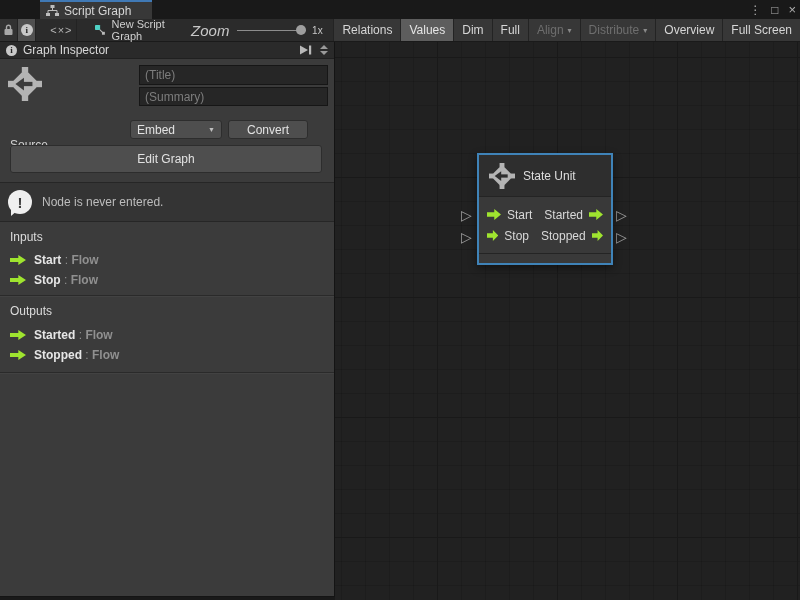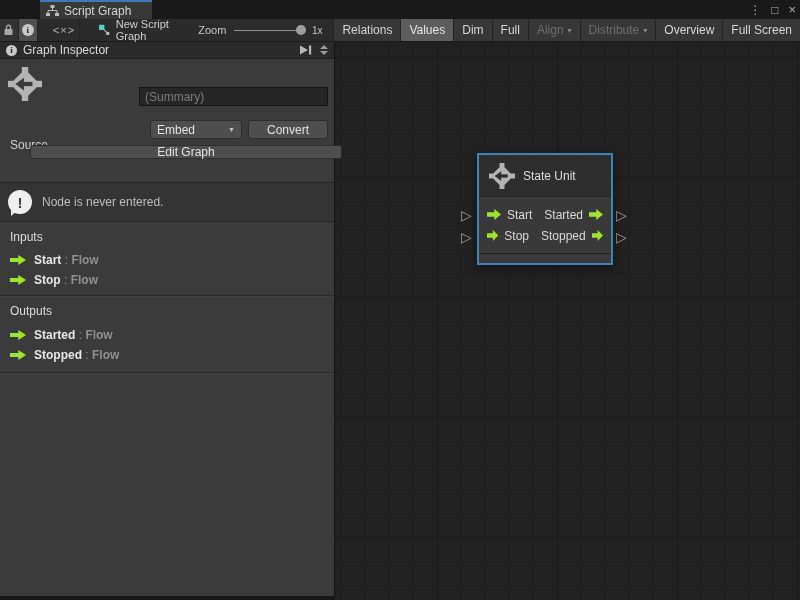--- a/index.html
+++ b/index.html
@@ -23,21 +23,21 @@
     position:absolute; left:0; top:19px; width:800px; height:23px; background:#2b2b2b;
     border-bottom:1px solid #1a1a1a; display:flex; align-items:stretch;
   }
   .tb-cell { display:flex; align-items:center; justify-content:center; border-right:1px solid #232323; }
   .tb-btn-sm { width:24px; background:#323232; }
   .tb-btn-sm.active { background:#505050; }
   .code-glyph { color:#b5b5b5; font-size:11px; letter-spacing:1px; }
   .tb-gap { width:14px; border-right:none; }
   .tb-sep { width:1px; background:#232323; }
   .newgraph { display:flex; align-items:center; gap:6px; padding:0 10px 0 8px; color:#cfcfcf; font-size:11px; border-right:none; }
-  .zoomlbl { color:#c8c8c8; font-size:11px; margin-left:6px; display:flex; align-items:center; }
+  .zoomlbl { color:#c8c8c8; font-size:15px; margin-left:6px; display:flex; align-items:center;font-style:italic; }
   .slider { position:relative; width:92px; margin:0 6px 0 8px; display:flex; align-items:center; }
   .slider .track { width:100%; height:1px; background:#8d8d8d; }
   .slider .handle { position:absolute; right:0; top:50%; margin-top:-5px; width:10px; height:10px; border-radius:50%; background:#9e9e9e; }
   .zoomlevel { color:#c8c8c8; font-size:10px; margin-right:10px; display:flex; align-items:center; }
   .tb-btn { padding:0 8px; background:#373737; border-left:1px solid #232323; color:#d6d6d6; font-size:12px; display:flex; align-items:center; gap:4px; white-space:nowrap; }
   .tb-btn.active { background:#5d5d5d; color:#e5e5e5; }
   .tb-btn.disabled { color:#6e6e6e; }
   .tb-btn .caret { font-size:8px; color:#8a8a8a; }
   
   .graph {
@@ -87,21 +87,21 @@
   .big-icon { position:absolute; left:8px; top:24px; }
   .ifield {
     position:absolute; left:139px; width:189px; height:20px; background:#262626;
     border:1px solid #161616; color:#bdbdbd; font-size:12px; padding:0 5px; outline:none;
     font-family:"Liberation Sans",sans-serif;
   }
   .ifield::placeholder { color:#7d7d7d; opacity:1; }
   .lbl { position:absolute; color:#d0d0d0; font-size:12px; }
   .ubtn {
     position:absolute; background:#4e4e4e; border:1px solid #2d2d2d; border-radius:3px;
-    color:#e2e2e2; font-size:12px; display:flex; align-items:center; justify-content:center;margin-left:20px;
+    color:#e2e2e2; font-size:12px; display:flex; align-items:center; justify-content:center;
   }
   .dropdown { justify-content:space-between; padding:0 6px; }
   .dropdown .caret { font-size:7px; color:#c0c0c0; }
   .warnbox {
     position:absolute; left:0; top:140px; width:100%; height:40px; background:#343434;
     border-top:1px solid #262626; border-bottom:1px solid #262626;
     display:flex; align-items:center; gap:10px; padding:0 8px; color:#bdbdbd; font-size:12px;
   }
   .warn-icon { position:relative; width:24px; height:24px; flex:0 0 auto; }
   .warn-icon .bubble {
@@ -269,31 +269,32 @@
         <rect x="13" y="0" width="6" height="5"></rect>
           <rect x="13" y="27" width="6" height="5"></rect>
         <rect x="0" y="13" width="5" height="6"></rect>
           <rect x="27" y="13" width="5" height="6"></rect>
       </g>
       <g fill="#3b3b3b">
         <rect x="14" y="14" width="9" height="4"></rect>
         <polygon points="7,16 15,10 15,22"></polygon>
       </g>
     </svg>
+    <input class="ifield" style="top: 23px;" placeholder="(Title)">
     <input class="ifield" style="top: 45px; height: 19px;" placeholder="(Summary)">
 
     <span class="lbl" style="left:10px; top:96px;">Source</span>
     <div class="ubtn dropdown" style="left:130px; top:78px; width:92px; height:19px;">
       <span>Embed</span>
       <span class="caret">▼</span>
     </div>
     <div class="ubtn" style="left:228px; top:78px; width:80px; height:19px;">
       <span>Convert</span>
     </div>
-    <div class="ubtn" style="left:10px; top:103px; width:312px; height:14px;">
+    <div class="ubtn" style="left:10px; top:103px; width:312px; height:28px;">
       <span>Edit Graph</span>
     </div>
 
     <div class="warnbox">
       <span class="warn-icon">
         <span class="bubble">!</span>
         <span class="tail"></span>
       </span>
       <span>Node is never entered.</span>
     </div>

